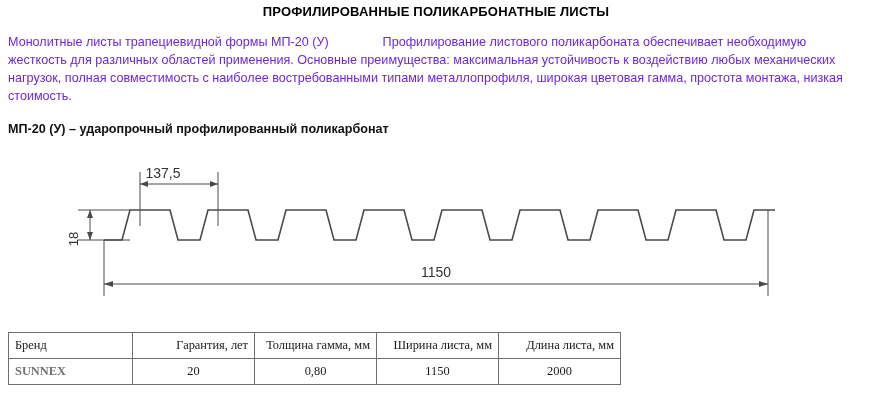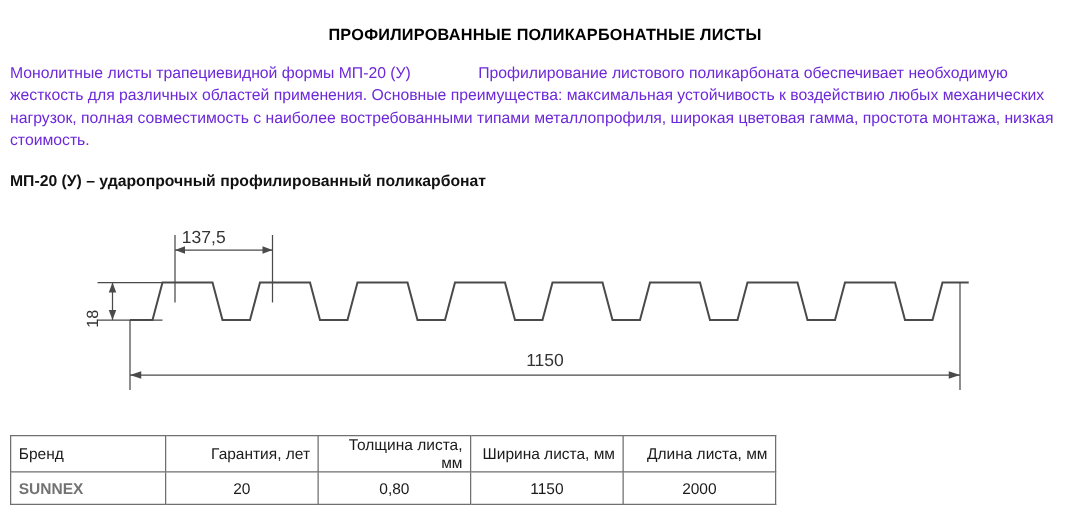--- a/index.html
+++ b/index.html
@@ -19,21 +19,21 @@
     position: relative;
     width: 872px;
     height: 409px;
     box-sizing: border-box;
   }
   .title {
     text-align: center;
     font-size: 13px;
     font-weight: bold;
     letter-spacing: 0.2px;
-    padding-top: 20px;
+    padding-top: 4px;
     color: #000;
   }
   .intro {
     margin: 14px 8px 0 8px;
     font-size: 12.6px;
     line-height: 18px;
     text-align: left;
     color: #6d28d9;
   }
   .intro .gap {
@@ -63,20 +63,21 @@
   .dim-label-small {
     font-family: "Liberation Sans", sans-serif;
     font-size: 13px;
     fill: #333;
   }
   table.spec {
     border-collapse: collapse;
     margin: 8px 8px 0 8px;
     width: 612px;
     table-layout: fixed;
+    font-family: Liberation Serif, serif;
   }
   table.spec td, table.spec th {
     border: 1px solid #6f6f6f;
     height: 25px;
     font-size: 12.4px;
     font-weight: normal;
     padding: 0 6px;
     color: #1a1a1a;
   }
   table.spec thead th {
@@ -149,21 +150,21 @@
       <col class="col-brand">
       <col class="col-a">
       <col class="col-b">
       <col class="col-c">
       <col class="col-d">
     </colgroup>
     <thead>
       <tr>
         <th class="first">Бренд</th>
         <th>Гарантия, лет</th>
-        <th>Толщина листа, мм</th>
+        <th>Толщина гамма, мм</th>
         <th>Ширина листа, мм</th>
         <th>Длина листа, мм</th>
       </tr>
     </thead>
     <tbody>
       <tr>
         <td class="brand">SUNNEX</td>
         <td>20</td>
         <td>0,80</td>
         <td>1150</td>

